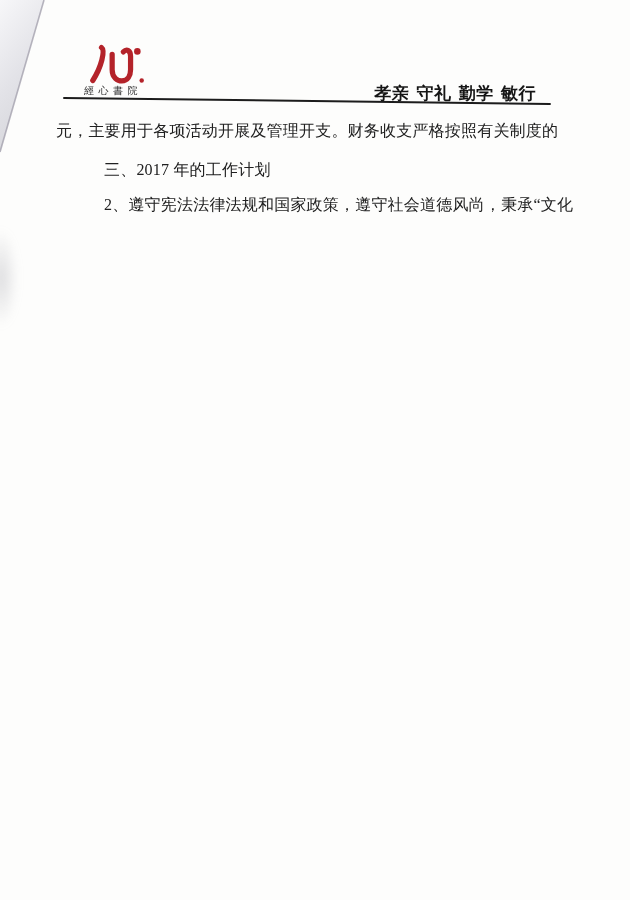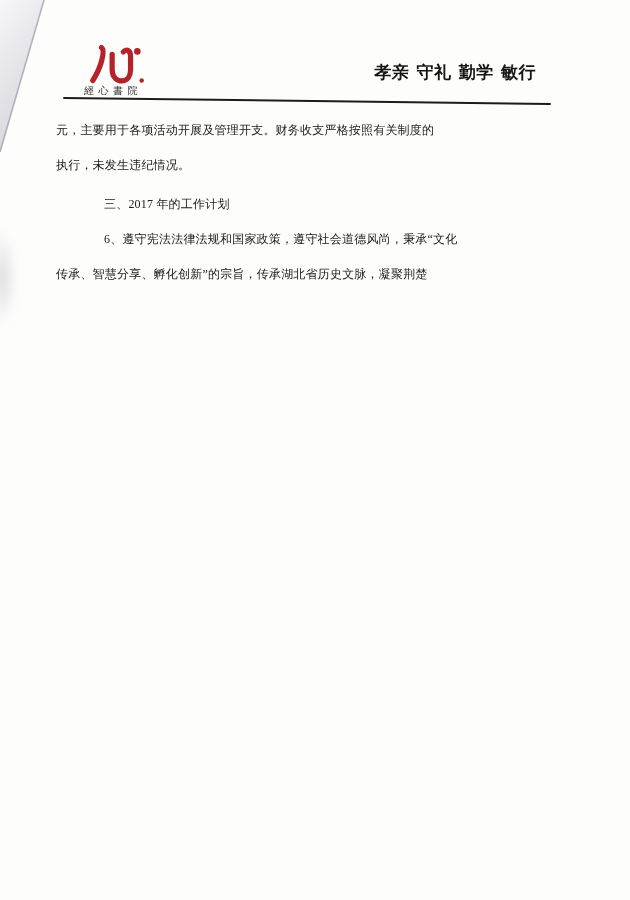--- a/index.html
+++ b/index.html
@@ -42,21 +42,21 @@
     position: absolute;
     left: 84px; top: 84px;
     font-family: "Liberation Sans", "DejaVu Sans", sans-serif;
     font-size: 10px;
     letter-spacing: 4.5px;
     color: #2b2b2b;
     white-space: nowrap;
   }
   .motto {
     position: absolute;
-    right: 94px; top: 61px;
+    right: 94px; top: 82px;
     font-family: "Liberation Sans", "DejaVu Sans", sans-serif;
     font-size: 17px;
     font-weight: 700;
     letter-spacing: 0.5px;
     word-spacing: 2px;
     color: #151515;
     white-space: nowrap;
   }
   .header-rule {
     position: absolute;
@@ -69,21 +69,21 @@
   }
 
   
   .doc-body {
     position: absolute;
     left: 56px; top: 113px;
     width: 500px;
     color: #202020;
   }
   .line {
-    font-size: 12px;
+    font-size: 16px;
     line-height: 35px;
     letter-spacing: 0.2px;
     white-space: nowrap;
   }
   .indent { padding-left: 48px; }
   .section-start { margin-top: 4px; font-family: Liberation Serif, serif; }
 </style>
 </head>
 <body>
 
@@ -114,19 +114,17 @@
       <circle cx="57.5" cy="40" r="2.3" fill="#b4232a"></circle>
     </svg>
     <div class="logo-caption">經心書院</div>
   </div>
 
   <div class="motto">孝亲 守礼 勤学 敏行</div>
   <div class="header-rule"></div>
 
   <main class="doc-body">
     <div class="line">元，主要用于各项活动开展及管理开支。财务收支严格按照有关制度的</div>
-    <div class="line">执行，未发生违纪情况。</div>
     <div class="line indent section-start">三、2017 年的工作计划</div>
-    <div class="line indent">6、遵守宪法法律法规和国家政策，遵守社会道德风尚，秉承“文化</div>
-    <div class="line">传承、智慧分享、孵化创新”的宗旨，传承湖北省历史文脉，凝聚荆楚</div>
+    <div class="line indent">2、遵守宪法法律法规和国家政策，遵守社会道德风尚，秉承“文化</div>
   </main>
 
 </div>
 
 </body></html>

